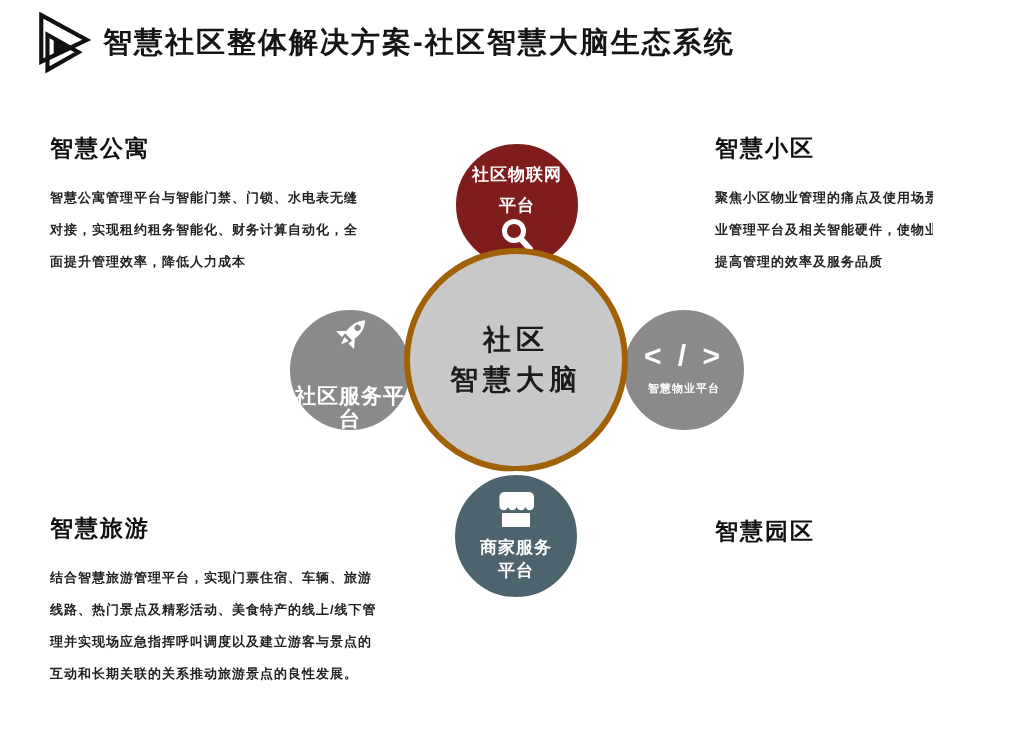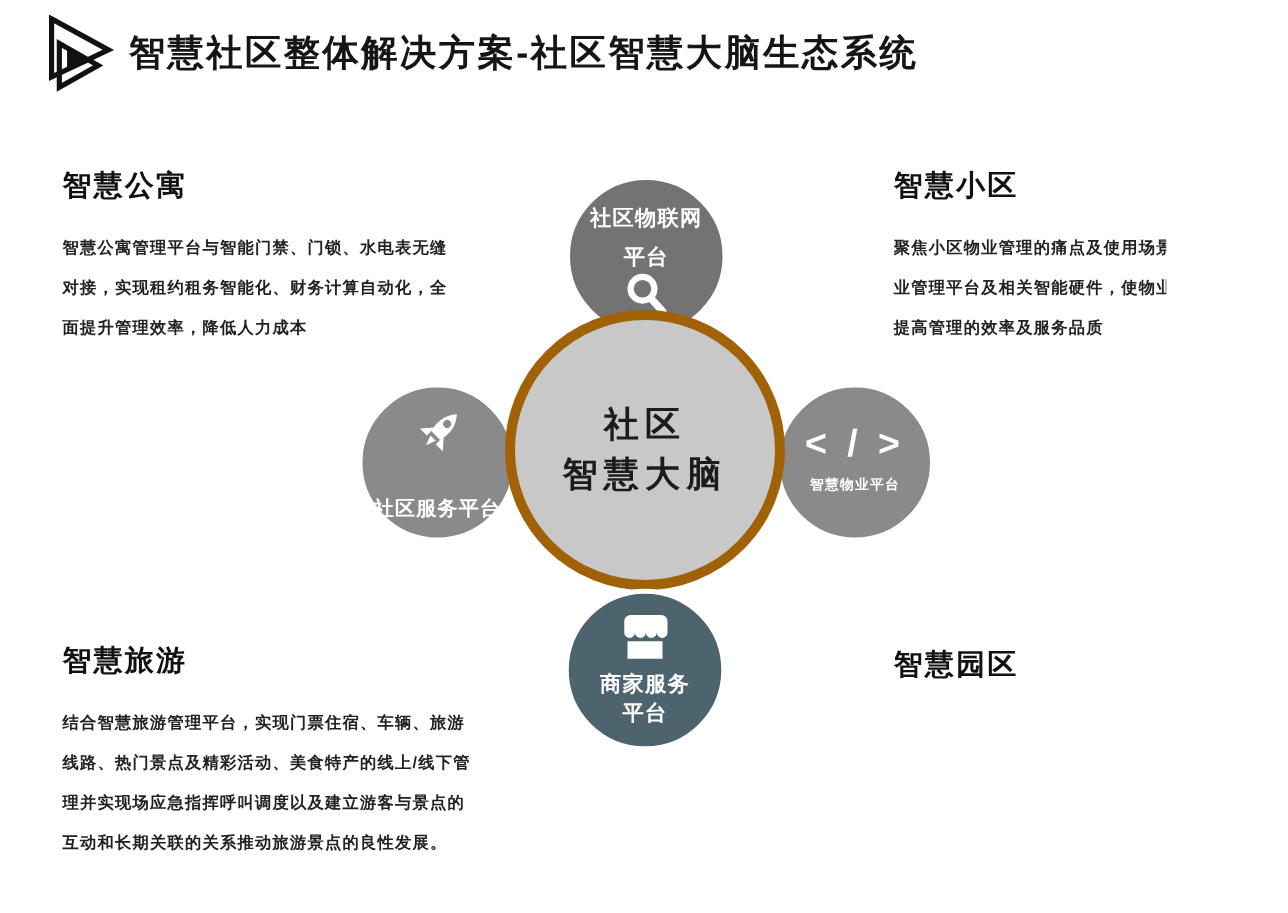--- a/index.html
+++ b/index.html
@@ -15,26 +15,26 @@
   .section{position:absolute;margin-left:15px;}
   .section h2{margin:0 0 18px 0;font-size:23px;font-weight:bold;letter-spacing:2px;color:#111;}
   .section p{margin:0;font-size:13px;font-weight:600;line-height:32px;letter-spacing:1px;color:#222;}
   .sec-tl{left:35px;top:133px;width:318px;}
   .sec-tr{left:700px;top:133px;width:316px;}
   .sec-bl{left:35px;top:513px;width:330px;}
   .sec-br{left:700px;top:516px;width:324px;}
 
   
   .circle{position:absolute;border-radius:50%;display:flex;flex-direction:column;align-items:center;justify-content:center;text-align:center;box-sizing:border-box;}
-  .center-circle{left:404px;top:248px;width:224px;height:224px;background:#c8c8c8;border:8px solid #a16207;z-index:2;}
+  .center-circle{left:404px;top:248px;width:224px;height:224px;background:#c8c8c8;border:6px solid #a16207;z-index:2;}
   .center-circle .l1,.center-circle .l2{font-size:28px;font-weight:bold;color:#1c1c1c;letter-spacing:5px;line-height:40px;}
 
   .node{border:4px solid #ffffff;color:#ffffff;}
   .node .lbl{font-size:17px;font-weight:bold;letter-spacing:1px;line-height:23px;}
-  .node-top{left:452px;top:140px;width:130px;height:130px;background:#737373;z-index:1;}
+  .node-top{left:452px;top:140px;width:130px;height:130px;background:#7f1d1d;z-index:1;}
   .node-bottom{left:451px;top:471px;width:130px;height:130px;background:#4d636d;z-index:3;}
   .node-left{left:286px;top:306px;width:128px;height:128px;background:#8a8a8a;z-index:1;}
   .node-right{left:620px;top:306px;width:128px;height:128px;background:#8a8a8a;z-index:1;}
 
   .node-top .lbl{margin-top:8px;}
   .icon{display:block;}
   .code-glyph{font-size:30px;font-weight:bold;letter-spacing:4px;line-height:30px;margin-bottom:6px;}
 </style>
 </head>
 <body>
@@ -86,21 +86,21 @@
   <div class="circle node node-left">
     <svg class="icon" width="52" height="52" viewBox="0 0 52 52">
       <g transform="rotate(45 26 26)">
         <path d="M26 4 C32 11 33.5 19 31 28 L21 28 C18.5 19 20 11 26 4 Z" fill="#ffffff"></path>
         <circle cx="26" cy="15" r="3.2" fill="#8a8a8a"></circle>
         <path d="M21 24 L13 33 L21 33 Z" fill="#ffffff"></path>
         <path d="M31 24 L39 33 L31 33 Z" fill="#ffffff"></path>
         <path d="M23 31 L26 39 L29 31 Z" fill="#ffffff"></path>
       </g>
     </svg>
-    <div class="lbl" style="font-size:16px;margin-top:23px;">社区服务平台</div>
+    <div class="lbl" style="font-size:21px;margin-top:23px;">社区服务平台</div>
   </div>
 
   <div class="circle node node-right">
     <div class="code-glyph">&lt; / &gt;</div>
     <div class="lbl" style="font-size:11px;">智慧物业平台</div>
   </div>
 
   <div class="circle node node-bottom">
     <svg class="icon" width="44" height="40" viewBox="0 0 44 40">
       <path d="M9 2 h26 a5 5 0 0 1 5 5 v9

